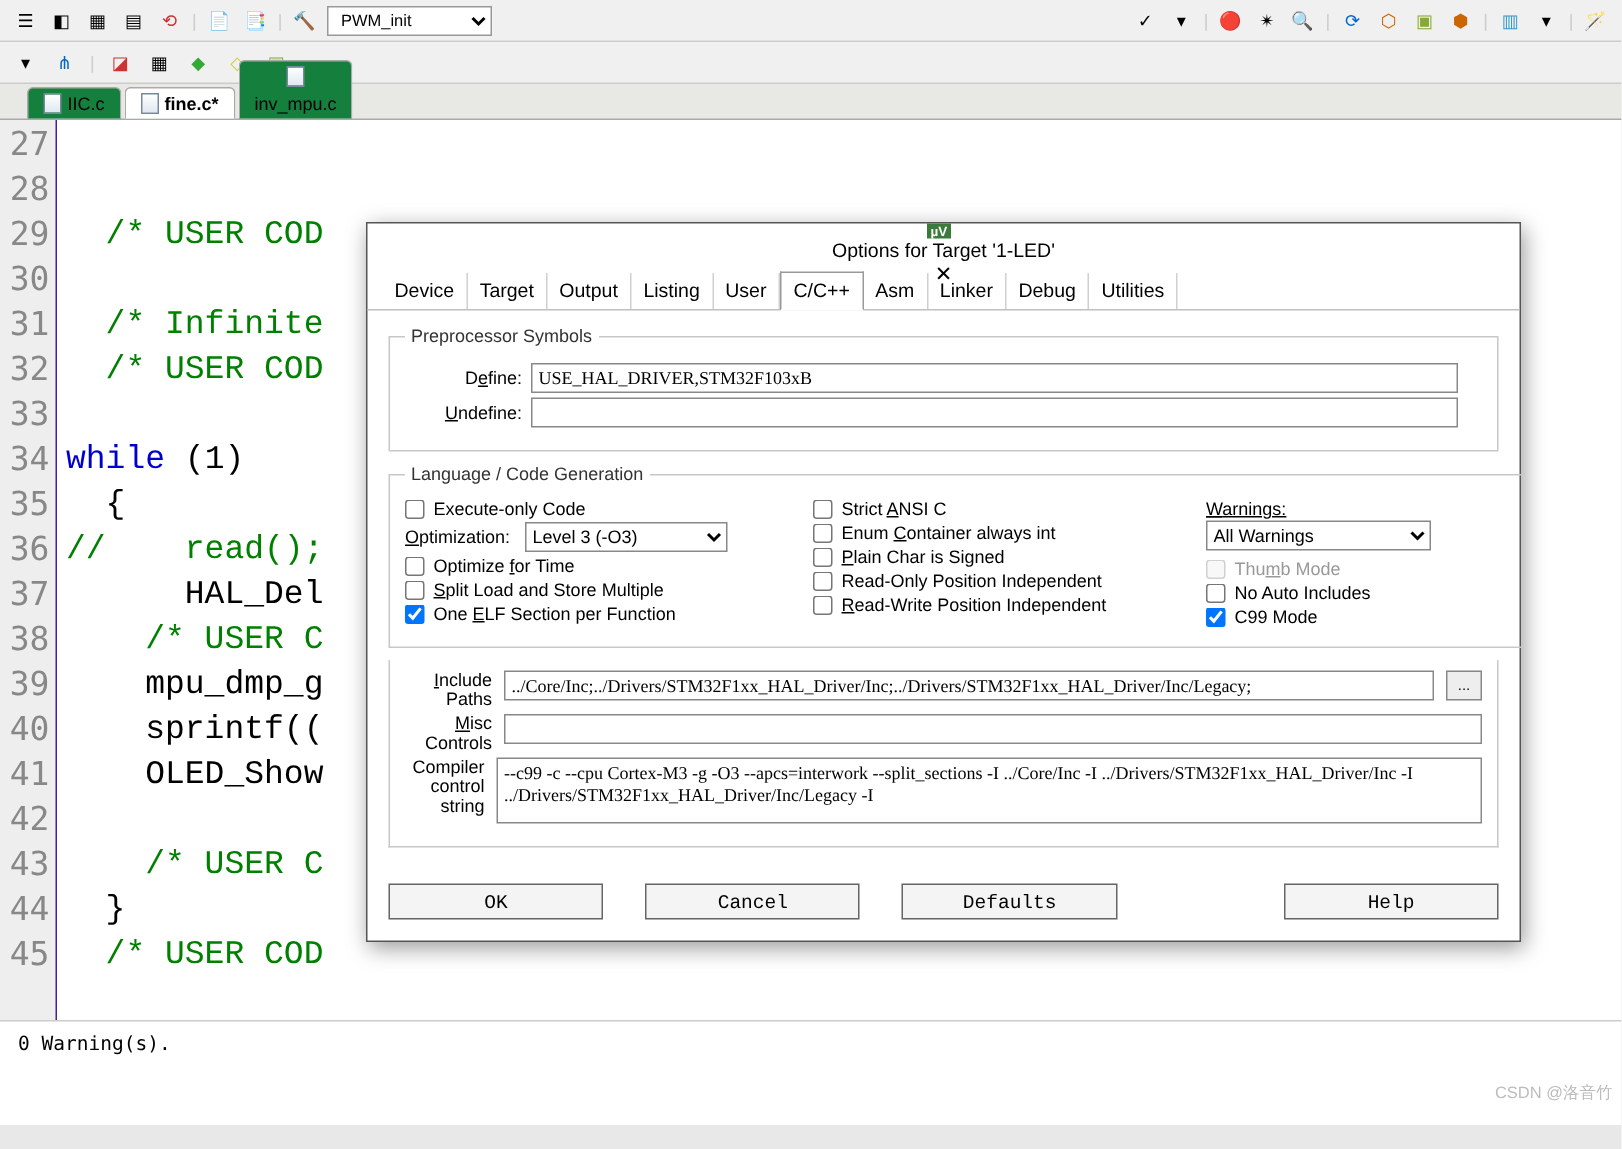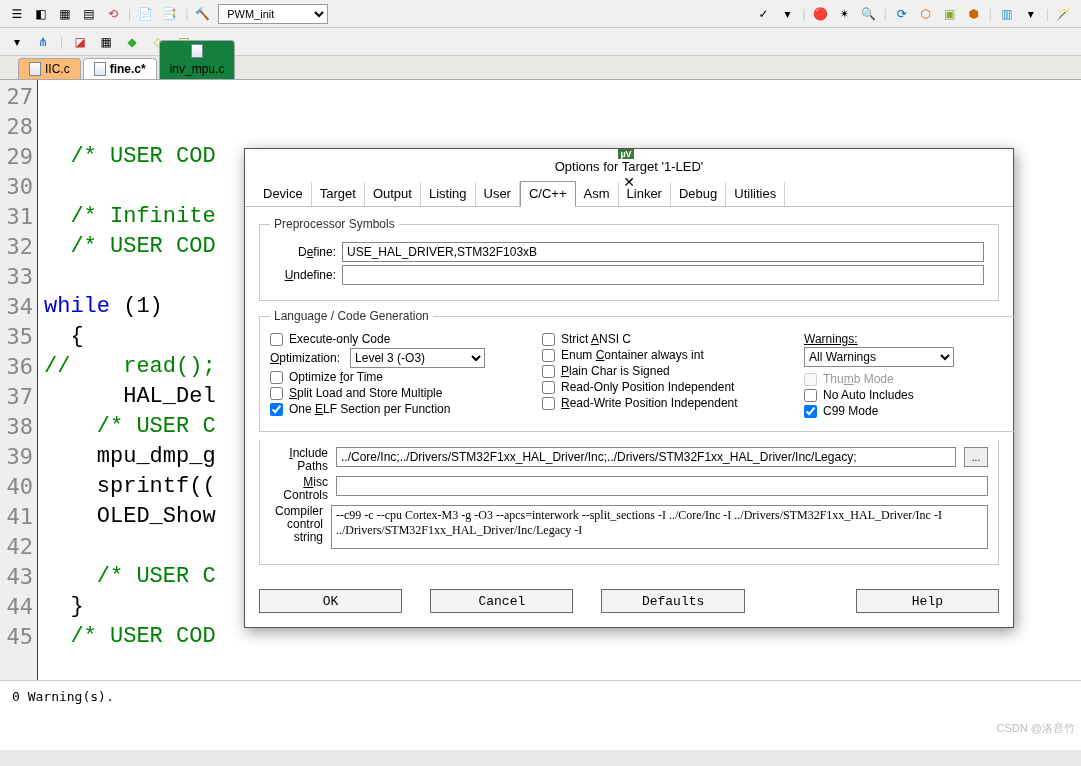--- a/index.html
+++ b/index.html
@@ -7,21 +7,21 @@
 
 .toolbar-top { background: #f0f0f0; height: 28px; border-bottom: 1px solid #ccc; display: flex; align-items: center; padding: 0 8px; gap: 6px; }
 .toolbar-top .spacer { flex: 1; }
 .tb-icon { width: 18px; height: 18px; display: inline-flex; align-items: center; justify-content: center; font-size: 12px; cursor: pointer; }
 .toolbar-sel { background: #fff; border: 1px solid #999; height: 20px; padding: 0 14px 0 4px; font-size: 11px; min-width: 110px; }
 
 .toolbar2 { background: #f0f0f0; height: 28px; border-bottom: 1px solid #ccc; display: flex; align-items: center; padding: 0 8px; gap: 8px; }
 
 .tabs-row { background: #e8e8e4; height: 24px; display: flex; align-items: flex-end; padding-left: 18px; border-bottom: 1px solid #aaa; }
 .file-tab { display: flex; align-items: center; gap: 4px; padding: 3px 10px; font-size: 12px; border: 1px solid #aaa; border-bottom: none; border-top-left-radius: 4px; border-top-right-radius: 4px; margin-right: 2px; cursor: pointer; }
-.file-tab.yellow { background: #fdba74; }
+.file-tab.yellow { background: #15803d; }
 .file-tab.active { background: #fff; font-weight: bold; }
 .file-tab.pink { background: #15803d; flex-direction: column; }
 .tab-ico { width: 12px; height: 14px; background: linear-gradient(#fff,#dfe8f0); border: 1px solid #789; display: inline-block; }
 
 .editor { display: flex; height: 600px; background: #fff; }
 .gutter { width: 38px; background: #eee; border-right: 1px solid #4c1d95; color: #888; font-family: Consolas, monospace; font-size: 22px; line-height: 30px; text-align: right; padding-right: 4px; padding-top: 2px; }
 .code { flex: 1; font-family: Consolas, "Courier New", monospace; font-size: 22px; line-height: 30px; padding: 2px 6px; white-space: pre; color: #000; position: relative; }
 .code .cm { color: #008000; }
 .code .kw { color: #0000cc; }
 
@@ -34,23 +34,23 @@
 .dlg-close { width: 28px; height: 22px; display: flex; align-items: center; justify-content: center; cursor: pointer; font-size: 14px; }
 
 .dlg-tabs { display: flex; padding: 0 10px; border-bottom: 1px solid #c0c0c0; margin-top: 2px; height: 26px; align-items: flex-end; }
 .dlg-tab { padding: 4px 8px 5px; font-family: "Microsoft YaHei", sans-serif; font-size: 13px; border-right: 1px solid #d0d0d0; cursor: pointer; position: relative; }
 .dlg-tab.active { background: #fff; border: 1px solid #999; border-bottom: 1px solid #fff; margin-bottom: -1px; }
 .dlg-body { padding: 10px 14px 6px; }
 
 fieldset { border: 1px solid #c8c8c8; padding: 8px 10px 12px; margin-bottom: 8px; position: relative; }
 legend { padding: 0 4px; font-size: 12px; color: #333; }
 
-.row { display: flex; align-items: center; margin: 3px 4px; gap: 6px; }
+.row { display: flex; align-items: center; margin: 3px 16px; gap: 6px; }
 .lbl { width: 62px; text-align: right; font-size: 12px; }
-.inp { flex: 1; height: 20px; border: 1px solid #888; padding: 1px 4px; font-size: 12px; font-family: Liberation Sans, sans-serif; }
+.inp { flex: 1; height: 20px; border: 1px solid #888; padding: 1px 4px; font-size: 12px; font-family: Liberation Serif, serif; }
 .btn-small { width: 24px; height: 20px; border: 1px solid #888; background: #eee; font-size: 10px; cursor: pointer; }
 
 .lang-grid { display: grid; grid-template-columns: 260px 250px 200px; gap: 2px 12px; }
 .chk { display: flex; align-items: center; gap: 6px; padding: 1px 0; font-size: 12px; }
 .chk input { width: 13px; height: 13px; }
 .sel { height: 20px; border: 1px solid #888; font-size: 12px; background: #fff; }
 .optlbl { font-size: 12px; margin-right: 4px; }
 .warn-lbl { font-size: 12px; text-decoration: underline; text-decoration-style: solid; }
 .disabled { color: #999; }
 

